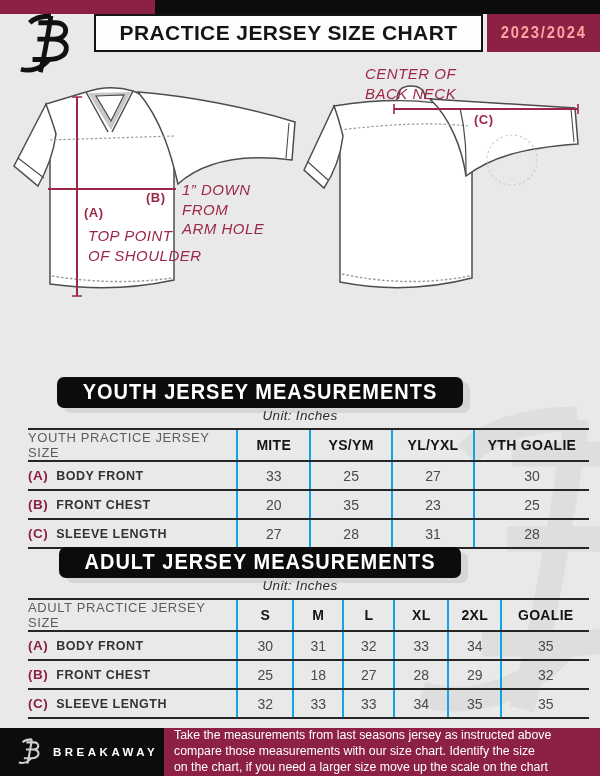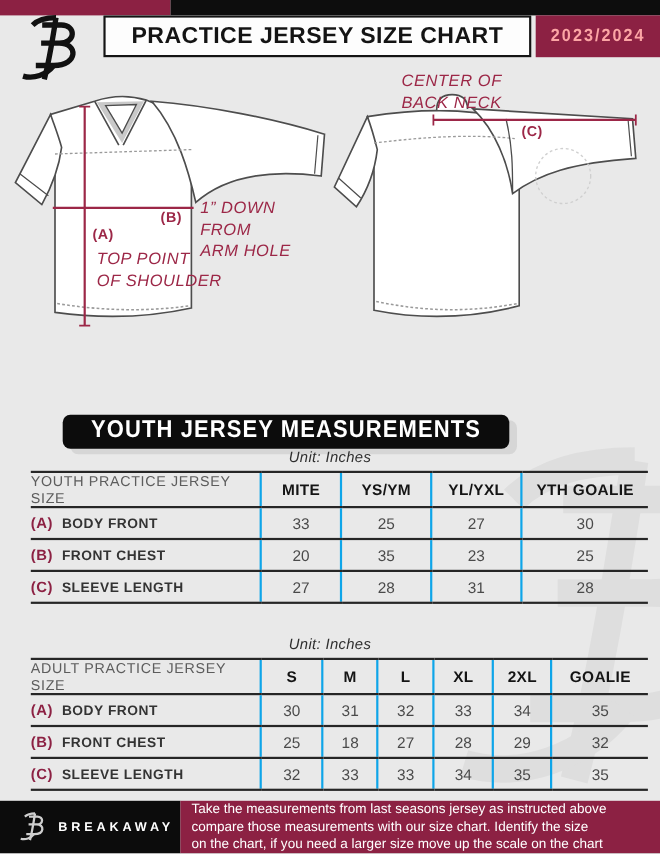--- a/index.html
+++ b/index.html
@@ -167,20 +167,23 @@
     <tr>
       <td class="row-lbl"><span class="letter">(C)</span><span>SLEEVE LENGTH</span></td>
       <td class="val v">27</td>
       <td class="val v">28</td>
       <td class="val v">31</td>
       <td class="val v">28</td>
     </tr>
   </tbody>
     </table>
 
+  <div class="abs banner-wrap z1" style="top:547px;">
+    <span class="banner-pill"><span class="banner-text">ADULT JERSEY MEASUREMENTS</span></span>
+  </div>
   <div class="abs unit z1" style="top:578px;">Unit: Inches</div>
 
   <table class="size-table z1" style="top:598px;">
     <colgroup>
         <col style="width:37.3%">
         <col style="width:10%">
         <col style="width:8.9%">
         <col style="width:9.1%">
         <col style="width:9.6%">
         <col style="width:9.5%">

